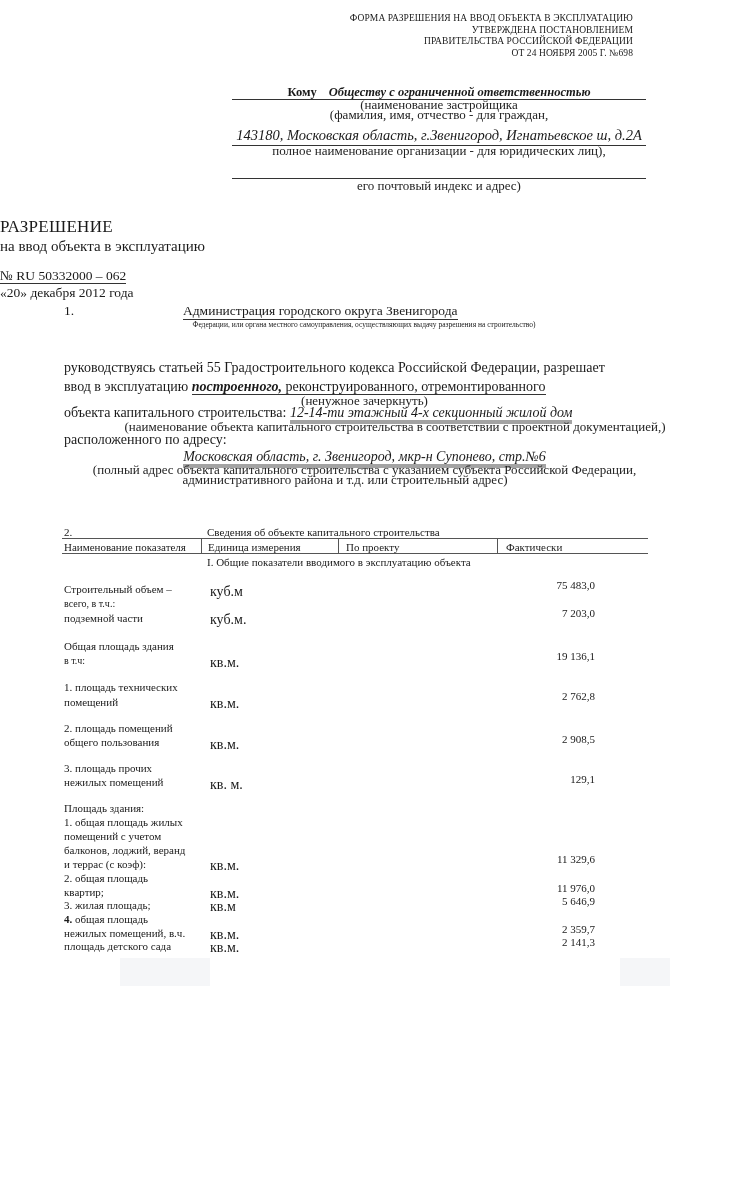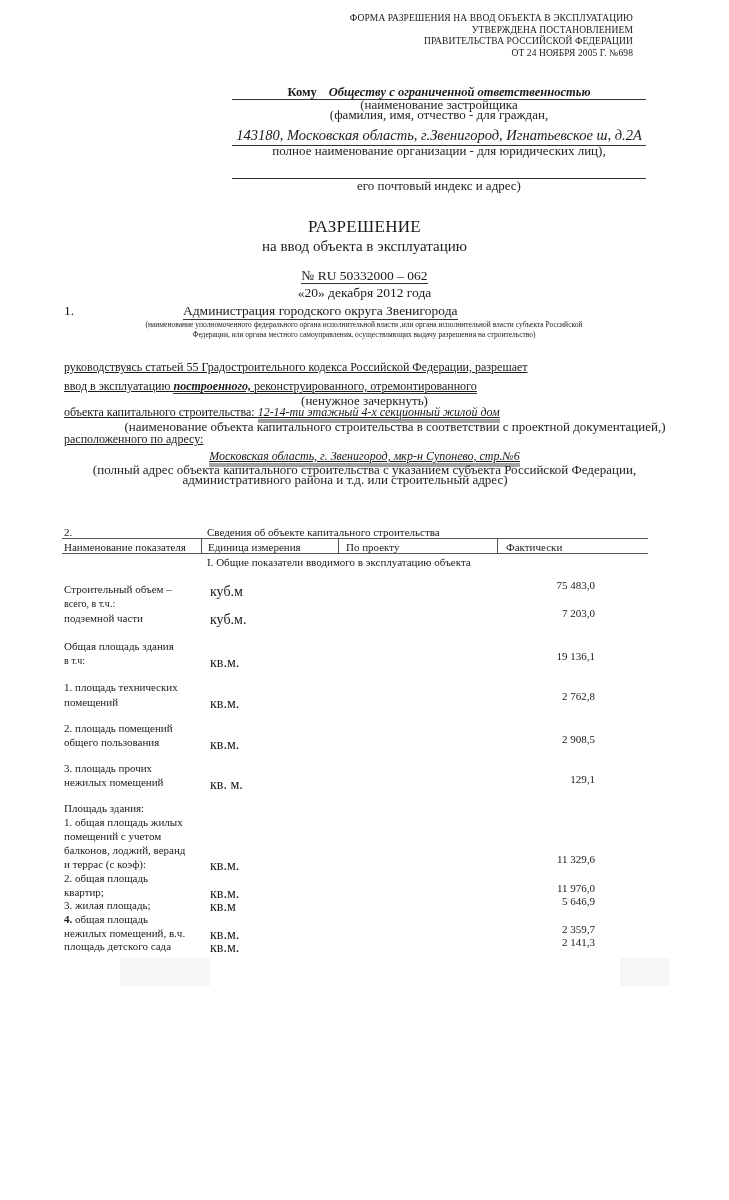--- a/index.html
+++ b/index.html
@@ -9,32 +9,32 @@
     .form-header { right: 96px; top: 13px; text-align: right; font-size: 9.5px; line-height: 11.5px; letter-spacing: 0.1px; }
     .form-header div { white-space: nowrap; }
 
     .to-block { left: 232px; width: 414px; top: 82px; }
     .line-row { border-bottom: 1px solid #333; text-align: center; white-space: nowrap; }
     .caption { font-size: 13px; text-align: center; line-height: 10px; color: #222; white-space: nowrap; }
     .kому { font-weight: bold; font-size: 12.5px; }
     .bi { font-weight: bold; font-style: italic; font-size: 12.5px; }
     .it-lg { font-style: italic; font-size: 14.5px; }
 
-    .title { left: 0; width: 729px; text-align: center; }
+    .title { left: 0; width: 729px; }
     .t1 { top: 217px; font-size: 17px; letter-spacing: 0.3px; }
     .t2 { top: 238px; font-size: 15px; }
     .t3 { top: 268px; font-size: 13.5px; }
     .t3 span { border-bottom: 1px solid #333; }
     .t4 { top: 285px; font-size: 13.5px; }
 
     .sec1-num { left: 64px; top: 303px; font-size: 13.5px; }
     .sec1-auth { left: 183px; top: 303px; font-size: 13.5px; border-bottom: 1px solid #333; line-height: 16px; }
     .sec1-cap { left: 62px; width: 604px; top: 320px; font-size: 7.5px; line-height: 10px; text-align: center; }
 
-    .body-text { left: 64px; font-size: 12px; white-space: nowrap; text-decoration: underline; }
+    .body-text { left: 64px; font-size: 14px; white-space: nowrap; }
     .u { border-bottom: 1px solid #333; }
     .bi-u { font-weight: bold; font-style: italic; border-bottom: 1px solid #333; }
     .it-u { font-style: italic; border-bottom: 4px solid #a3a3a3; }
 
     .tbl-title { top: 526px; font-size: 11px; }
     .hdr-line { left: 62px; width: 586px; height: 0; border-top: 1px solid #555; }
     .hdr-cell { top: 541px; font-size: 11px; white-space: nowrap; }
     .hdr-sep { top: 538px; width: 0; height: 15px; border-left: 1px solid #555; }
     .sub-head { left: 207px; top: 556px; font-size: 11px; }
 
@@ -72,21 +72,20 @@
 </div>
 
 <div class="abs title t1">РАЗРЕШЕНИЕ</div>
 <div class="abs title t2">на ввод объекта в эксплуатацию</div>
 <div class="abs title t3"><span>№ RU 50332000 – 062</span></div>
 <div class="abs title t4">«20» декабря 2012 года</div>
 
 <div class="abs sec1-num">1.</div>
 <div class="abs sec1-auth">Администрация городского округа Звенигорода</div>
 <div class="abs sec1-cap">
-  <div>(наименование уполномоченного федерального органа исполнительной власти ,или органа исполнительной власти субъекта Российской</div>
   <div>Федерации, или органа местного самоуправления, осуществляющих выдачу разрешения на строительство)</div>
 </div>
 
 <div class="abs body-text" style="top:360px;">руководствуясь статьей 55 Градостроительного кодекса Российской Федерации, разрешает</div>
 <div class="abs body-text" style="top:379px;">
   <span>ввод в эксплуатацию </span><span class="bi-u">построенного,</span><span class="u"> реконструированного, отремонтированного</span>
 </div>
 <div class="abs caption" style="left:0; width:729px; top:396px;">(ненужное зачеркнуть)</div>
 <div class="abs body-text" style="top:405px;">
   <span>объекта капитального строительства:  </span><span class="it-u">12-14-ти этажный 4-х секционный жилой дом</span>

